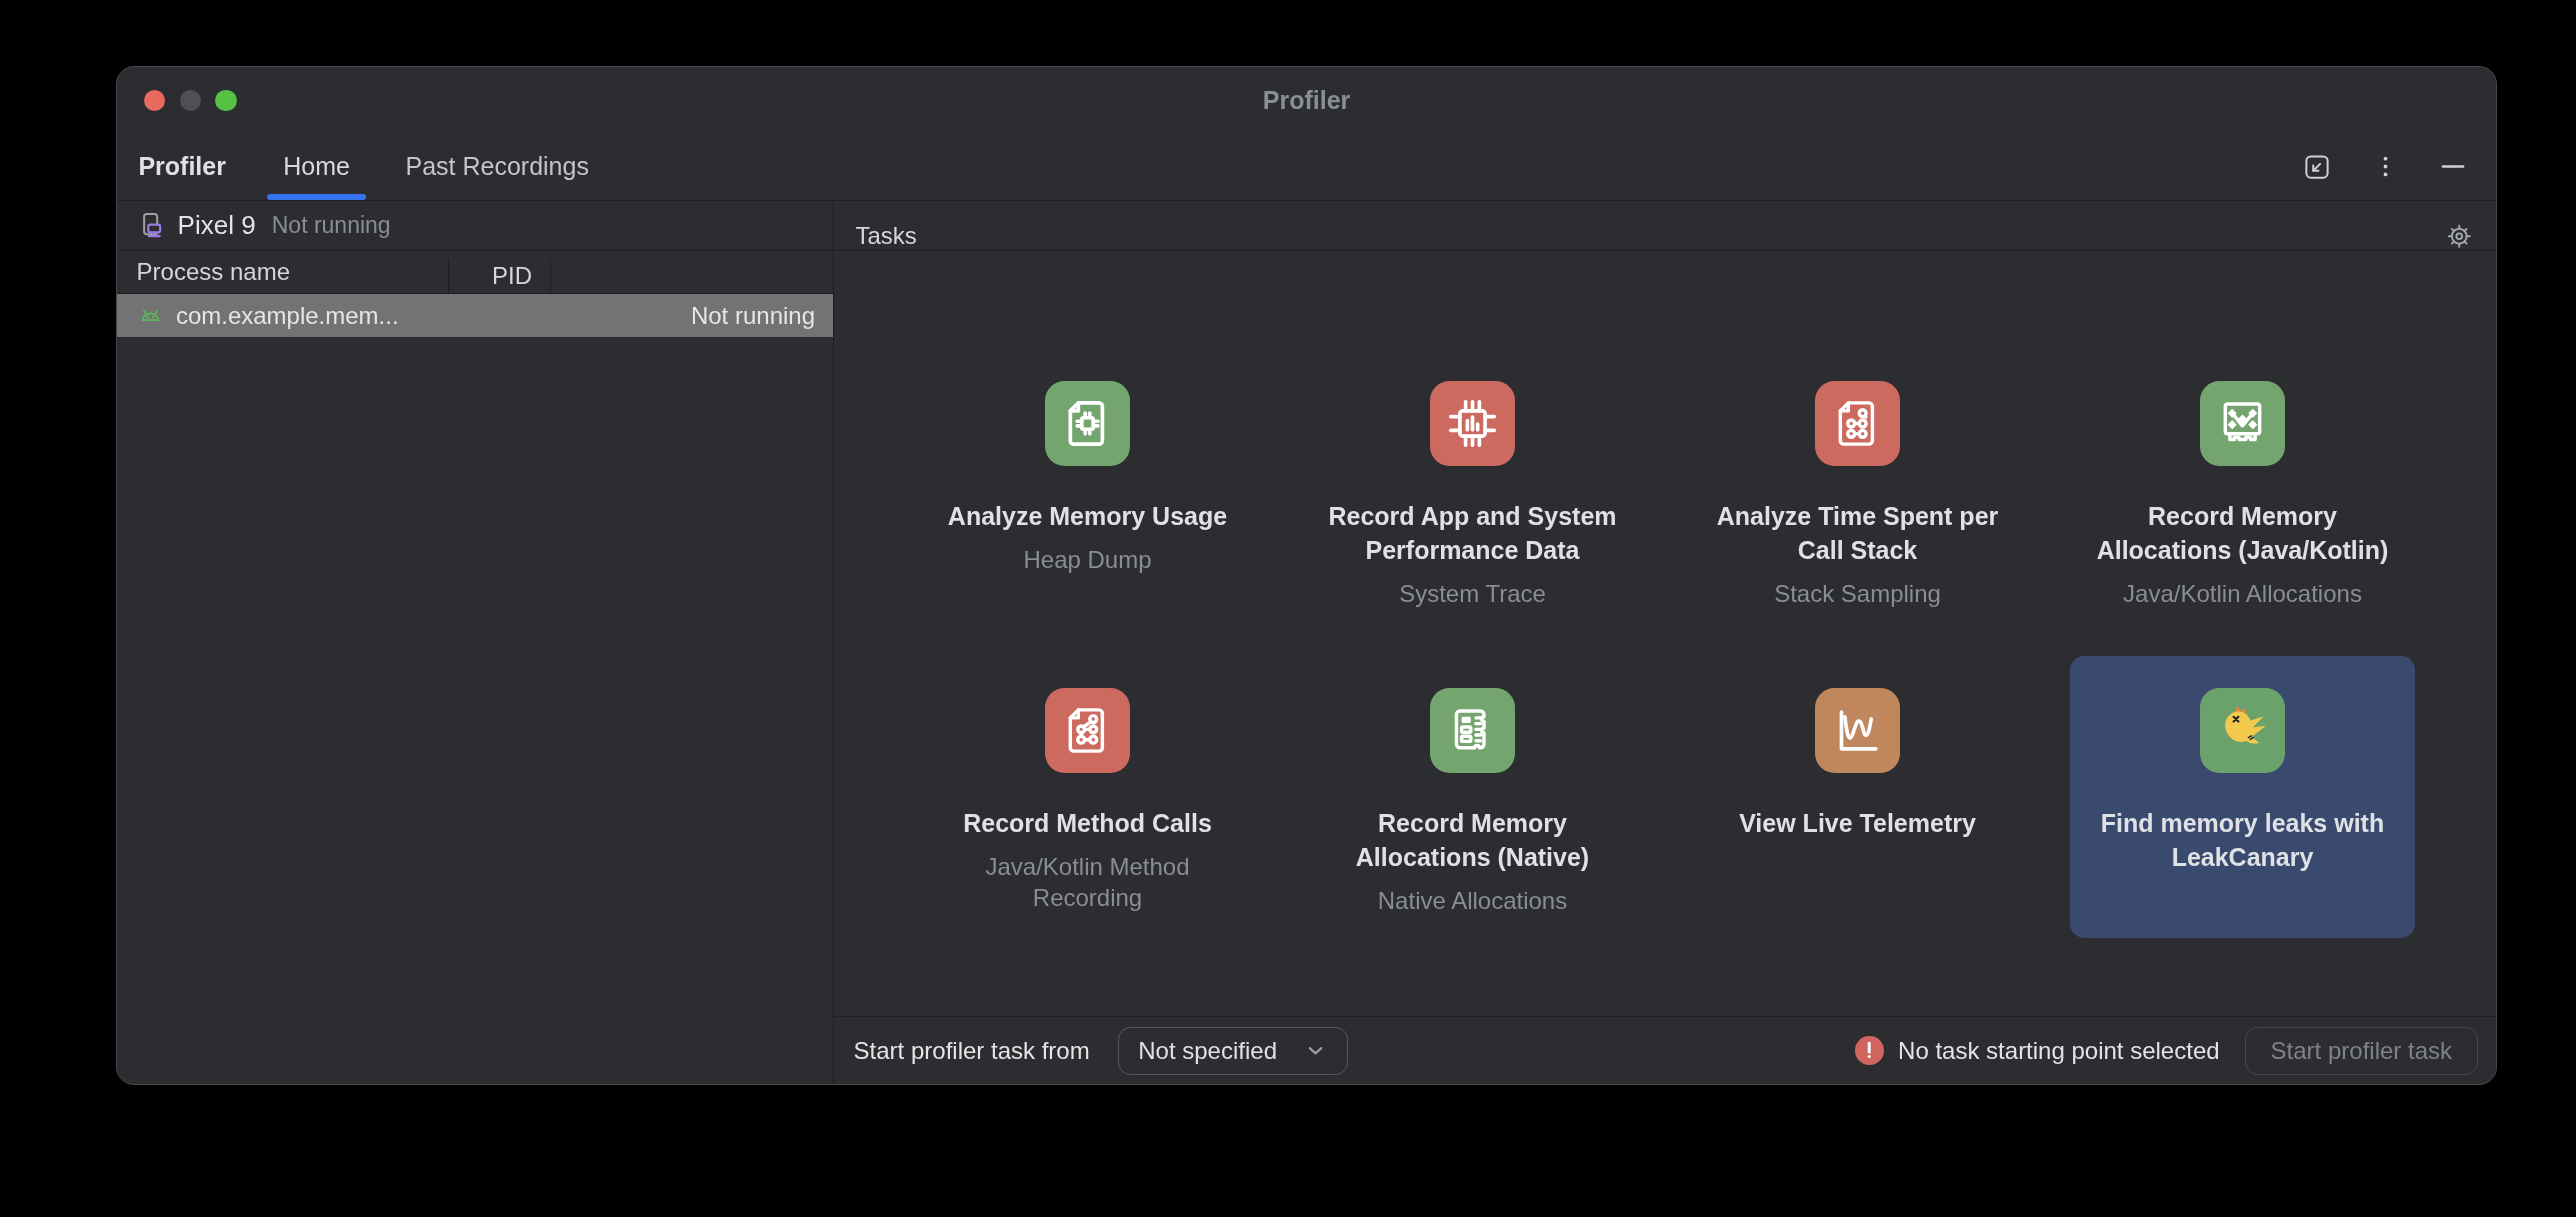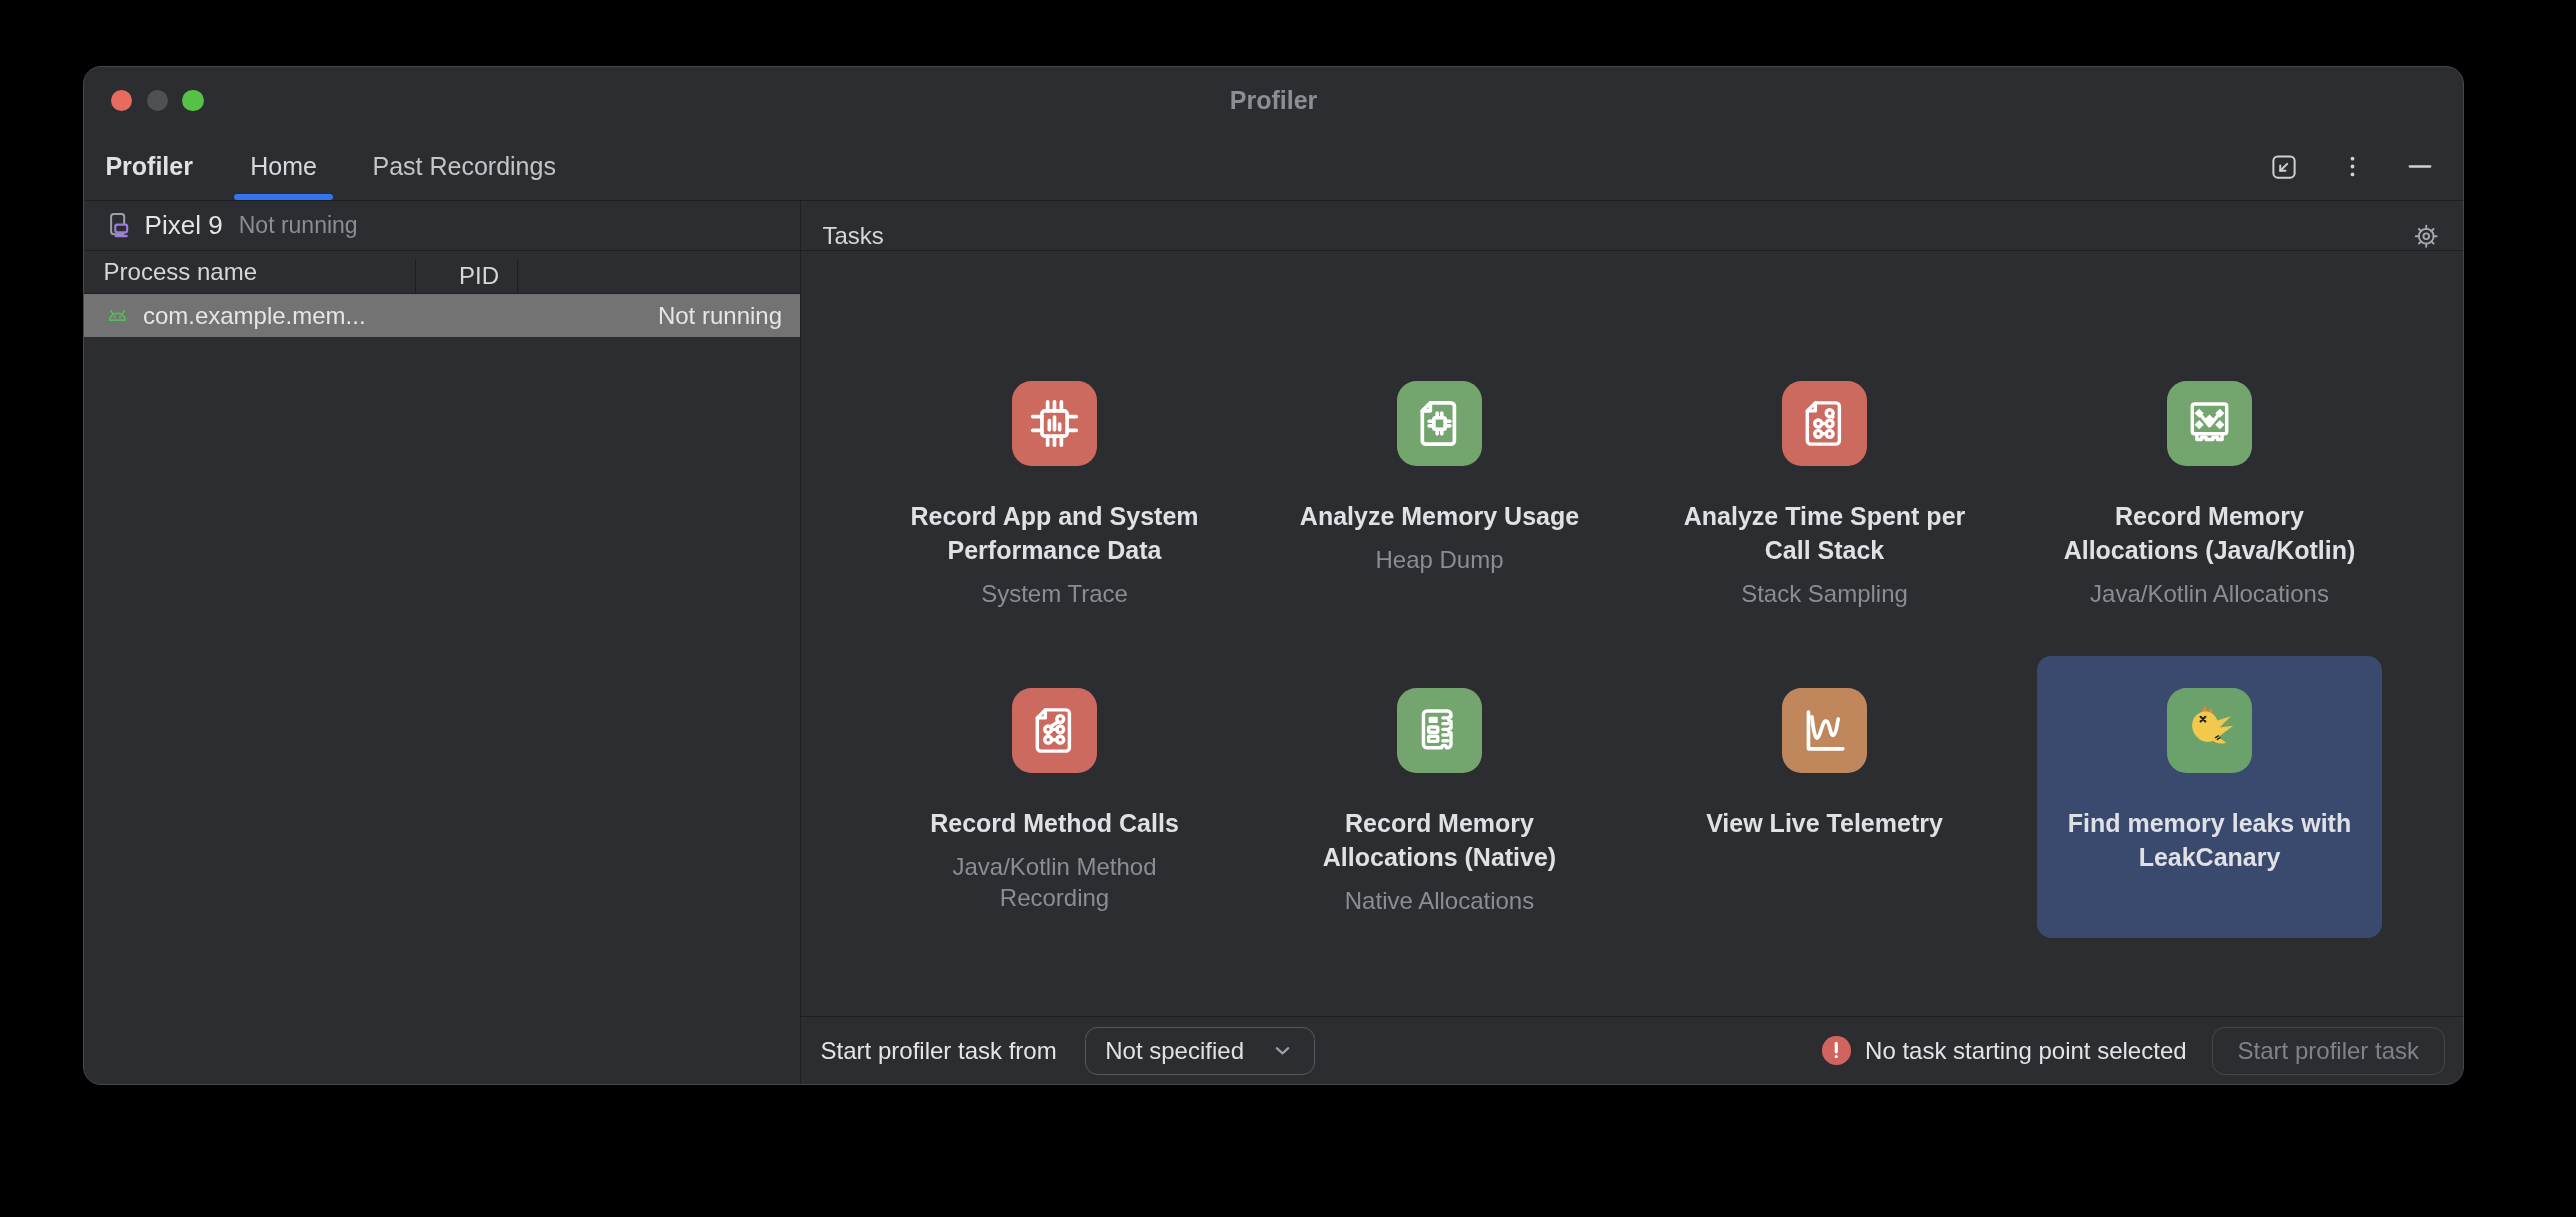--- a/index.html
+++ b/index.html
@@ -1,20 +1,20 @@
 <!DOCTYPE html>
 <html style="font-size:14.2px"><head>
 <meta charset="utf-8">
 <style>
   * { margin:0; padding:0; box-sizing:border-box; }
   html,body { width:2576px; height:1218px; background:#000; font-family:"Liberation Sans", sans-serif; }
   .stage { position:relative; width:2576px; height:1218px; overflow:hidden; }
 
   .window {
-    position:absolute; left:83px; top:66px; width:2381px; height:1019px;
+    position:absolute; left:116px; top:66px; width:2381px; height:1019px;
     background:#2b2d30; border:0.9px solid #47484c; border-radius:18px;
     box-shadow:0 45px 125px rgba(0,0,0,.75);
     display:flex; flex-direction:column; overflow:hidden;
   }
 
   
   .titlebar { height:66px; position:relative; flex:0 0 auto; }
   .lights { position:absolute; left:27px; top:23px; display:flex; gap:14.2px; }
   .light { width:21.4px; height:21.4px; border-radius:50%; }
   .win-title { position:absolute; left:0; right:0; top:0; height:66px;
@@ -189,20 +189,40 @@
               <path d="M18.2 5.8 L16.4 7.6"></path>
                 <path d="M7.6 16.4 L5.8 18.2"></path>
             </svg>
           </span>
         </div>
 
         <div class="grid-wrap">
           <div class="grid">
 
             <div class="card">
+              <div class="task-icon" style="background-color: rgb(116, 165, 111);">
+                <svg width="55" height="55" viewBox="0 0 48 48" fill="none" stroke="#fff" stroke-width="3.2" stroke-linecap="round" stroke-linejoin="round">
+                  <path d="M16 6 H34 a3 3 0 0 1 3 3 V39 a3 3 0 0 1 -3 3 H12 a3 3 0 0 1 -3 -3 V13 Z"></path>
+                  <path d="M16 6 V13 H9"></path>
+                  <rect x="19" y="19" width="10" height="10" rx="1.5"></rect>
+                  <path d="M22 19 V15"></path>
+                    <path d="M26 19 V15"></path>
+                  <path d="M22 33 V29"></path>
+                    <path d="M26 33 V29"></path>
+                  <path d="M19 22 H15"></path>
+                    <path d="M19 26 H15"></path>
+                  <path d="M33 22 H29"></path>
+                    <path d="M33 26 H29"></path>
+                </svg>
+              </div>
+              <div class="task-title">Analyze Memory Usage</div>
+              <div class="task-sub">Heap Dump</div>
+            </div>
+
+            <div class="card">
               <div class="task-icon" style="background-color: rgb(205, 106, 96);">
                 <svg width="55" height="55" viewBox="0 0 48 48" fill="none" stroke="#fff" stroke-width="3.2" stroke-linecap="round" stroke-linejoin="round">
                   <rect x="13" y="13" width="22" height="22" rx="2.5"></rect>
                   <path d="M18 13 V5"></path>
                     <path d="M24 13 V5"></path>
                     <path d="M30 13 V5"></path>
                   <path d="M18 43 V35"></path>
                     <path d="M24 43 V35"></path>
                     <path d="M30 43 V35"></path>
                   <path d="M13 18 H5"></path>
@@ -212,40 +232,20 @@
                   <path d="M19.5 29.5 V21.5"></path>
                     <path d="M24 29.5 V18.5"></path>
                     <path d="M28.5 29.5 V24.5"></path>
                 </svg>
               </div>
               <div class="task-title">Record App and System Performance Data</div>
               <div class="task-sub">System Trace</div>
             </div>
 
             <div class="card">
-              <div class="task-icon" style="background-color: rgb(116, 165, 111);">
-                <svg width="55" height="55" viewBox="0 0 48 48" fill="none" stroke="#fff" stroke-width="3.2" stroke-linecap="round" stroke-linejoin="round">
-                  <path d="M16 6 H34 a3 3 0 0 1 3 3 V39 a3 3 0 0 1 -3 3 H12 a3 3 0 0 1 -3 -3 V13 Z"></path>
-                  <path d="M16 6 V13 H9"></path>
-                  <rect x="19" y="19" width="10" height="10" rx="1.5"></rect>
-                  <path d="M22 19 V15"></path>
-                    <path d="M26 19 V15"></path>
-                  <path d="M22 33 V29"></path>
-                    <path d="M26 33 V29"></path>
-                  <path d="M19 22 H15"></path>
-                    <path d="M19 26 H15"></path>
-                  <path d="M33 22 H29"></path>
-                    <path d="M33 26 H29"></path>
-                </svg>
-              </div>
-              <div class="task-title">Analyze Memory Usage</div>
-              <div class="task-sub">Heap Dump</div>
-            </div>
-
-            <div class="card">
               <div class="task-icon" style="background-color: rgb(205, 106, 96);">
                 <svg width="55" height="55" viewBox="0 0 48 48" fill="none" stroke="#fff" stroke-width="3" stroke-linecap="round" stroke-linejoin="round">
                   <path d="M16 6 H34 a3 3 0 0 1 3 3 V39 a3 3 0 0 1 -3 3 H12 a3 3 0 0 1 -3 -3 V13 Z"></path>
                   <path d="M16 6 V13 H9"></path>
                   <circle cx="28.5" cy="15" r="3"></circle>
                   <circle cx="18.5" cy="24" r="3"></circle>
                     <circle cx="28.5" cy="24" r="3"></circle>
                   <circle cx="18.5" cy="33" r="3"></circle>
                     <circle cx="28.5" cy="33" r="3"></circle>
                   <path d="M23 24 H24" stroke-dasharray="0.5 3"></path>

